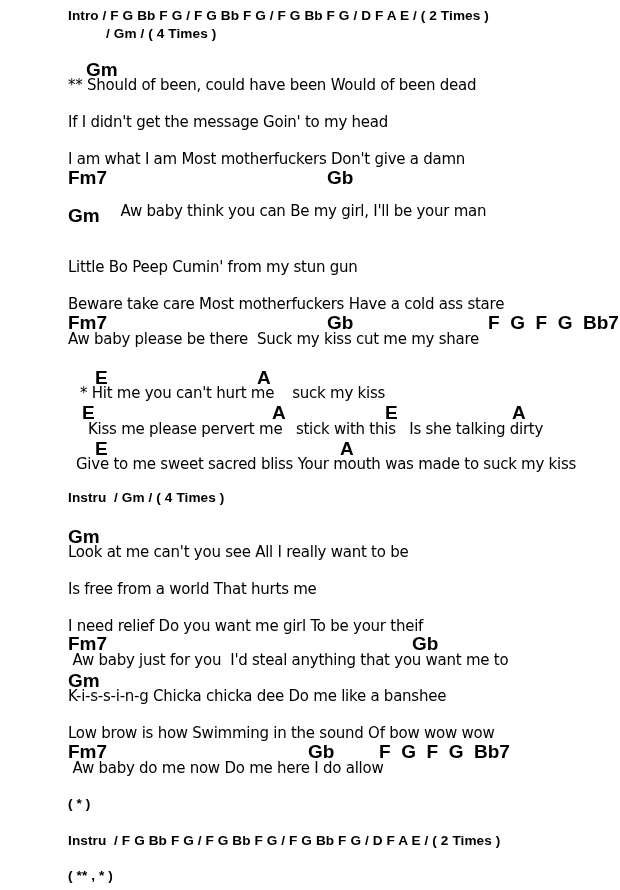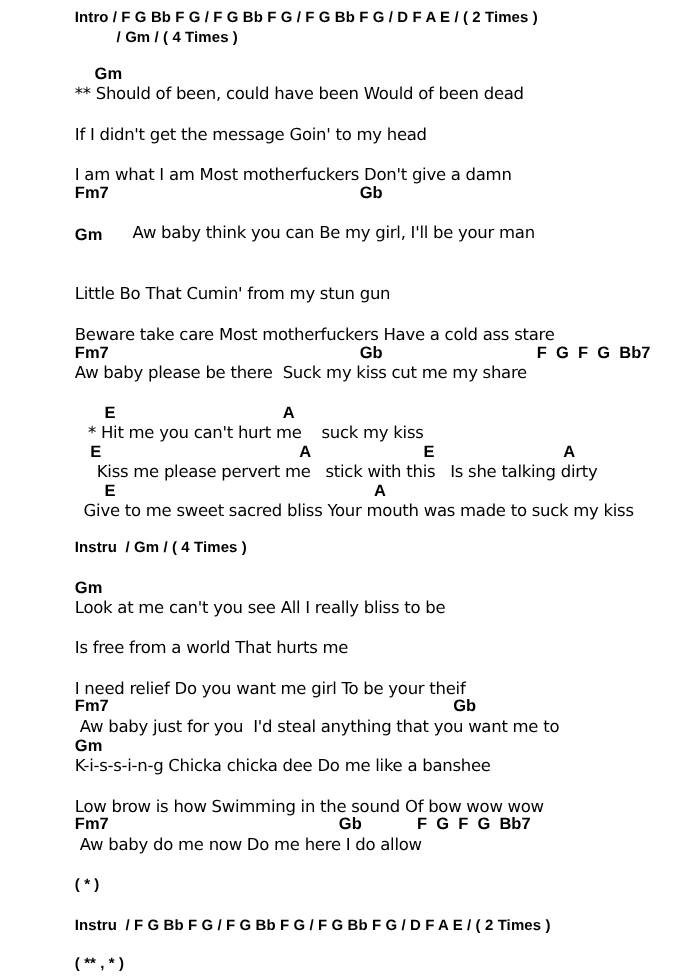--- a/index.html
+++ b/index.html
@@ -33,21 +33,21 @@
   .lyric {
     font-family: "DejaVu Sans", "Liberation Sans", sans-serif;
     font-size: 15px;
     font-weight: 400;
     letter-spacing: -0.25px;
     color: #000000;
   }
   
   .chordline {
     font-family: "Liberation Sans", "DejaVu Sans", sans-serif;
-    font-size: 15px;
+    font-size: 19px;
     font-weight: 700;
     color: #000000;
   }
   .header {
     font-family: "Liberation Sans", "DejaVu Sans", sans-serif;
     font-size: 13.6px;
     font-weight: 700;
     color: #000000;
     letter-spacing: 0.1px;
   }
@@ -68,33 +68,33 @@
 <div id="sheet">
     <div class="line header" style="top: 8px;"><span class="txt" style="left: 68px;">Intro / F G Bb F G / F G Bb F G / F G Bb F G / D F A E / ( 2 Times )</span></div>
     <div class="line header" style="top: 26px;"><span class="txt" style="left: 106px;">/ Gm / ( 4 Times )</span></div>
     <div class="line chordline" style="top: 59px;"><span class="chord" style="left: 86px;">Gm</span></div>
     <div class="line lyric" style="top: 76px;"><span class="txt" style="left: 68px;">** Should of been, could have been Would of been dead</span></div>
     <div class="line lyric" style="top: 150px;"><span class="txt" style="left: 68px;">I am what I am Most motherfuckers Don't give a damn</span></div>
     <div class="line lyric" style="top: 113px;"><span class="txt" style="left: 68px;">If I didn't get the message Goin' to my head</span></div>
     <div class="line chordline" style="top: 167px;"><span class="chord" style="left: 68px;">Fm7</span><span class="chord" style="left: 327px;">Gb</span></div>
     <div class="line lyric" style="top: 202px; margin-left: 48px;"><span class="txt" style="left: 68px;"> Aw baby think you can Be my girl, I'll be your man</span></div>
     <div class="line chordline" style="top: 205px;"><span class="chord" style="left: 68px;">Gm</span></div>
-    <div class="line lyric" style="top: 258px;"><span class="txt" style="left: 68px;">Little Bo That Cumin' from my stun gun</span></div>
+    <div class="line lyric" style="top: 258px;"><span class="txt" style="left: 68px;">Little Bo Peep Cumin' from my stun gun</span></div>
     <div class="line lyric" style="top: 295px;"><span class="txt" style="left: 68px;">Beware take care Most motherfuckers Have a cold ass stare</span></div>
     <div class="line chordline" style="top: 312px;"><span class="chord" style="left: 68px;">Fm7</span><span class="chord" style="left: 327px;">Gb</span><span class="chord" style="left: 488px;">F  G  F  G  Bb7</span></div>
     <div class="line lyric" style="top: 330px;"><span class="txt" style="left: 68px;">Aw baby please be there  Suck my kiss cut me my share</span></div>
     <div class="line chordline" style="top: 367px;"><span class="chord" style="left: 95px;">E</span><span class="chord" style="left: 257px;">A</span></div>
     <div class="line lyric" style="top: 384px;"><span class="txt" style="left: 80px;">* Hit me you can't hurt me    suck my kiss</span></div>
     <div class="line chordline" style="top: 402px;"><span class="chord" style="left: 82px;">E</span><span class="chord" style="left: 272px;">A</span><span class="chord" style="left: 385px;">E</span><span class="chord" style="left: 512px;">A</span></div>
     <div class="line lyric" style="top: 420px;"><span class="txt" style="left: 88px;">Kiss me please pervert me   stick with this   Is she talking dirty</span></div>
     <div class="line chordline" style="top: 438px;"><span class="chord" style="left: 95px;">E</span><span class="chord" style="left: 340px;">A</span></div>
     <div class="line lyric" style="top: 455px;"><span class="txt" style="left: 76px;">Give to me sweet sacred bliss Your mouth was made to suck my kiss</span></div>
     <div class="line header" style="top: 490px;"><span class="txt" style="left: 68px;">Instru  / Gm / ( 4 Times )</span></div>
     <div class="line chordline" style="top: 526px;"><span class="chord" style="left: 68px;">Gm</span></div>
-    <div class="line lyric" style="top: 543px;"><span class="txt" style="left: 68px;">Look at me can't you see All I really bliss to be</span></div>
+    <div class="line lyric" style="top: 543px;"><span class="txt" style="left: 68px;">Look at me can't you see All I really want to be</span></div>
     <div class="line lyric" style="top: 580px;"><span class="txt" style="left: 68px;">Is free from a world That hurts me</span></div>
     <div class="line lyric" style="top: 617px;"><span class="txt" style="left: 68px;">I need relief Do you want me girl To be your theif</span></div>
     <div class="line chordline" style="top: 633px;"><span class="chord" style="left: 68px;">Fm7</span><span class="chord" style="left: 412px;">Gb</span></div>
     <div class="line lyric" style="top: 651px;"><span class="txt" style="left: 68px;"> Aw baby just for you  I'd steal anything that you want me to</span></div>
     <div class="line chordline" style="top: 670px;"><span class="chord" style="left: 68px;">Gm</span></div>
     <div class="line lyric" style="top: 687px;"><span class="txt" style="left: 68px;">K-i-s-s-i-n-g Chicka chicka dee Do me like a banshee</span></div>
     <div class="line lyric" style="top: 724px;"><span class="txt" style="left: 68px;">Low brow is how Swimming in the sound Of bow wow wow</span></div>
     <div class="line chordline" style="top: 741px;"><span class="chord" style="left: 68px;">Fm7</span><span class="chord" style="left: 308px;">Gb</span><span class="chord" style="left: 379px;">F  G  F  G  Bb7</span></div>
     <div class="line lyric" style="top: 759px;"><span class="txt" style="left: 68px;"> Aw baby do me now Do me here I do allow</span></div>
     <div class="line header" style="top: 796px;"><span class="txt" style="left: 68px;">( * )</span></div>

